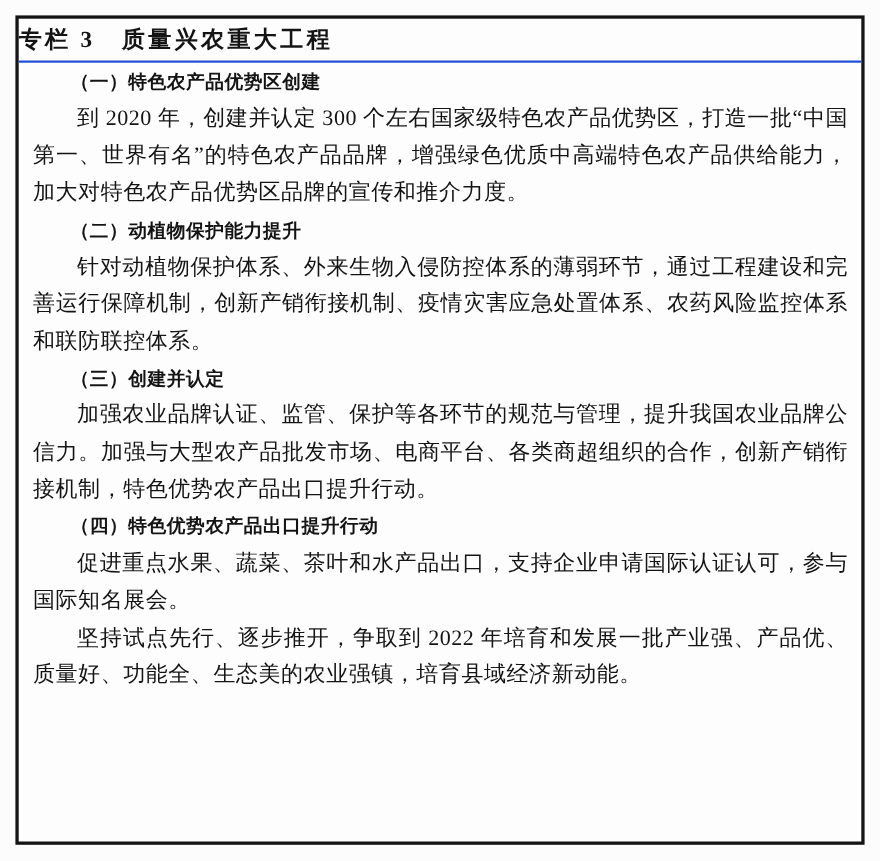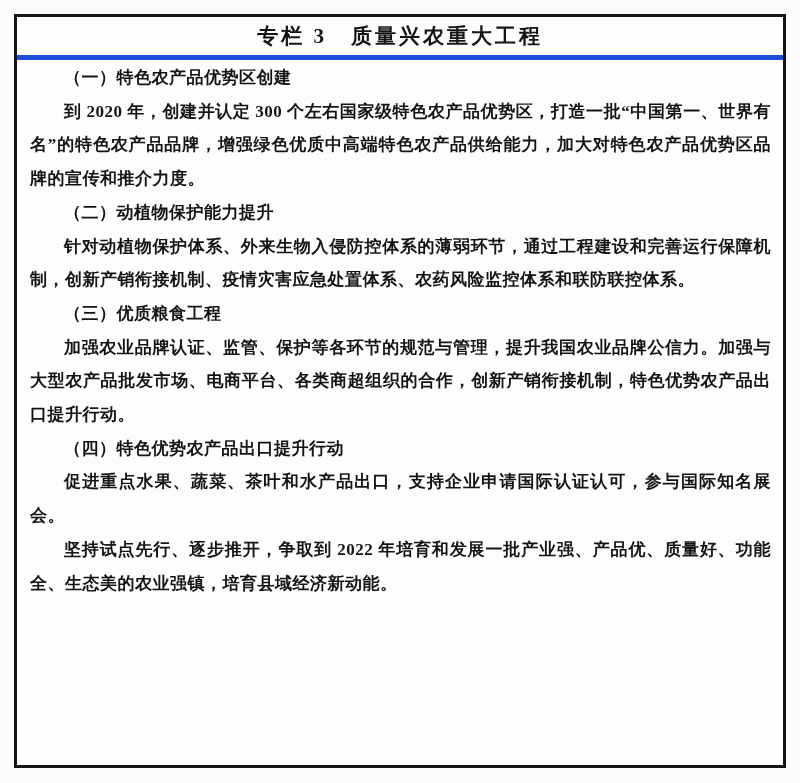--- a/index.html
+++ b/index.html
@@ -22,64 +22,64 @@
     top: 14px;
     width: 772px;
     height: 754px;
     box-sizing: border-box;
     border: 3px solid #151515;
     background: #fdfdfd;
   }
   .panel-title {
     height: 38px;
     line-height: 38px;
-    text-align: center;
+    text-align: left;
     font-size: 21px;
     font-weight: bold;
     letter-spacing: 3px;
-    border-bottom: 5px solid #1d4ed8;
+    border-bottom: 2px solid #1d4ed8;
     white-space: pre;
   }
   .panel-body {
     box-sizing: border-box;
     padding: 1px 12px 0 13px;
   }
   .sec-heading {
     margin: 0;
     font-size: 17px;
     font-weight: bold;
     line-height: 33.7px;
     text-indent: 2em;
     letter-spacing: 0.5px;
   }
   .sec-para {
     margin: 0;
-    font-size: 17px;
-    font-weight: bold;
+    font-size: 20px;
+    font-weight: normal;
     line-height: 33.7px;
     text-indent: 2em;
     text-align: justify;
     letter-spacing: 0.5px;
   }
 </style>
 </head>
 <body>
 
 <div class="page">
   <div class="panel">
     <div class="panel-title">专栏 3　质量兴农重大工程</div>
     <div class="panel-body">
 
       <h3 class="sec-heading">（一）特色农产品优势区创建</h3>
       <p class="sec-para">到 2020 年，创建并认定 300 个左右国家级特色农产品优势区，打造一批“中国第一、世界有名”的特色农产品品牌，增强绿色优质中高端特色农产品供给能力，加大对特色农产品优势区品牌的宣传和推介力度。</p>
 
       <h3 class="sec-heading">（二）动植物保护能力提升</h3>
       <p class="sec-para">针对动植物保护体系、外来生物入侵防控体系的薄弱环节，通过工程建设和完善运行保障机制，创新产销衔接机制、疫情灾害应急处置体系、农药风险监控体系和联防联控体系。</p>
 
-      <h3 class="sec-heading">（三）优质粮食工程</h3>
+      <h3 class="sec-heading">（三）创建并认定</h3>
       <p class="sec-para">加强农业品牌认证、监管、保护等各环节的规范与管理，提升我国农业品牌公信力。加强与大型农产品批发市场、电商平台、各类商超组织的合作，创新产销衔接机制，特色优势农产品出口提升行动。</p>
 
       <h3 class="sec-heading">（四）特色优势农产品出口提升行动</h3>
       <p class="sec-para">促进重点水果、蔬菜、茶叶和水产品出口，支持企业申请国际认证认可，参与国际知名展会。</p>
 
       <p class="sec-para">坚持试点先行、逐步推开，争取到 2022 年培育和发展一批产业强、产品优、质量好、功能全、生态美的农业强镇，培育县域经济新动能。</p>
 
 
     </div>
   </div>

